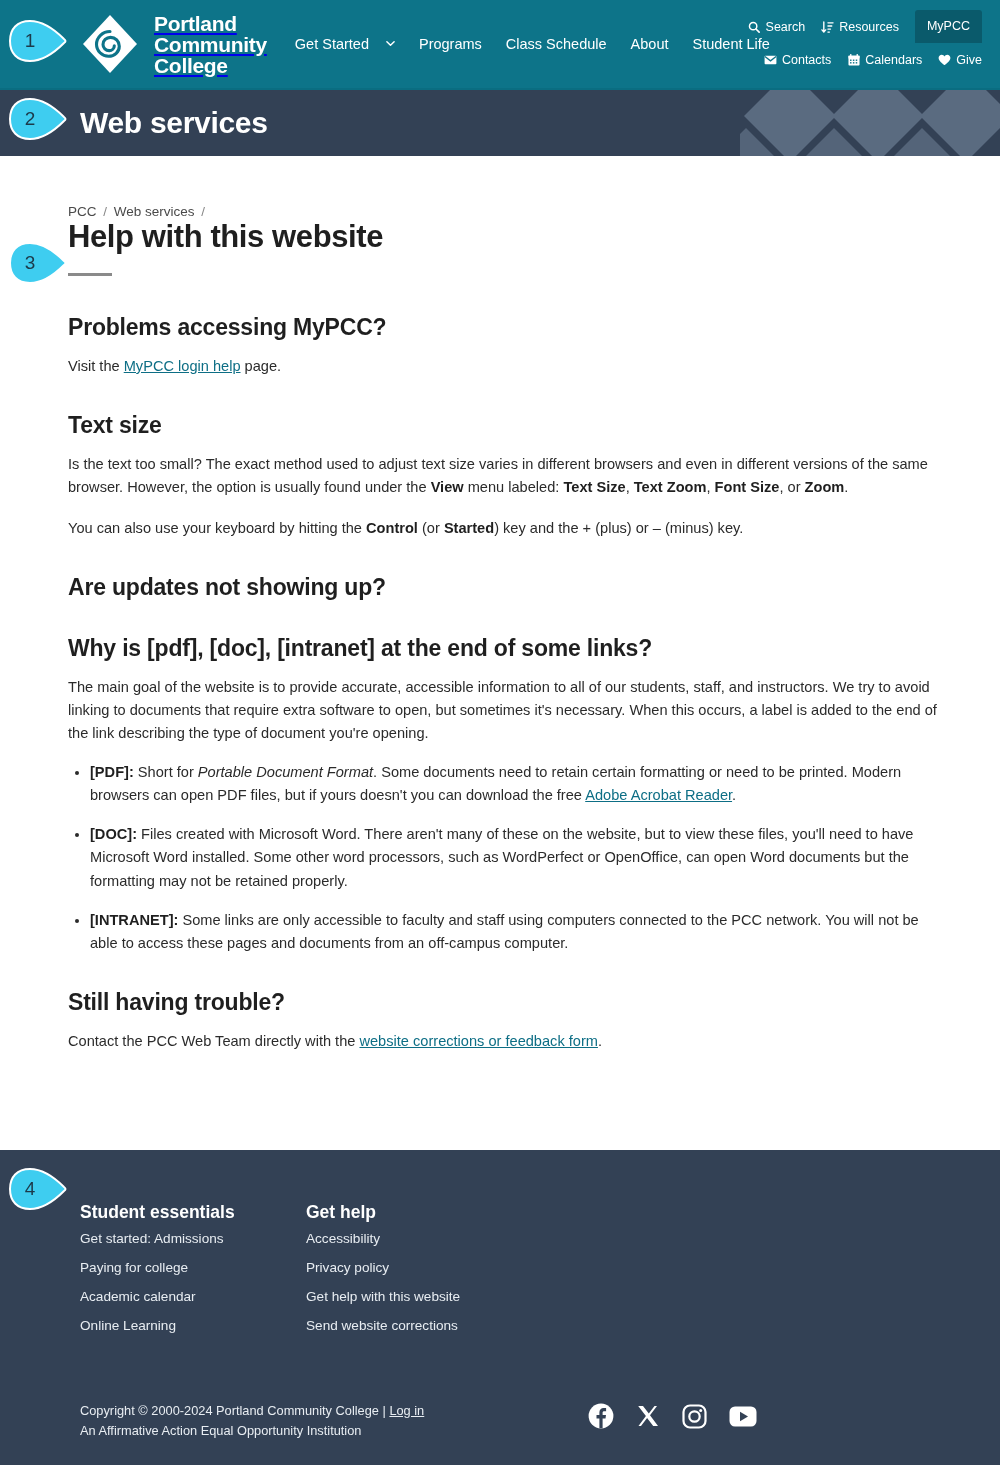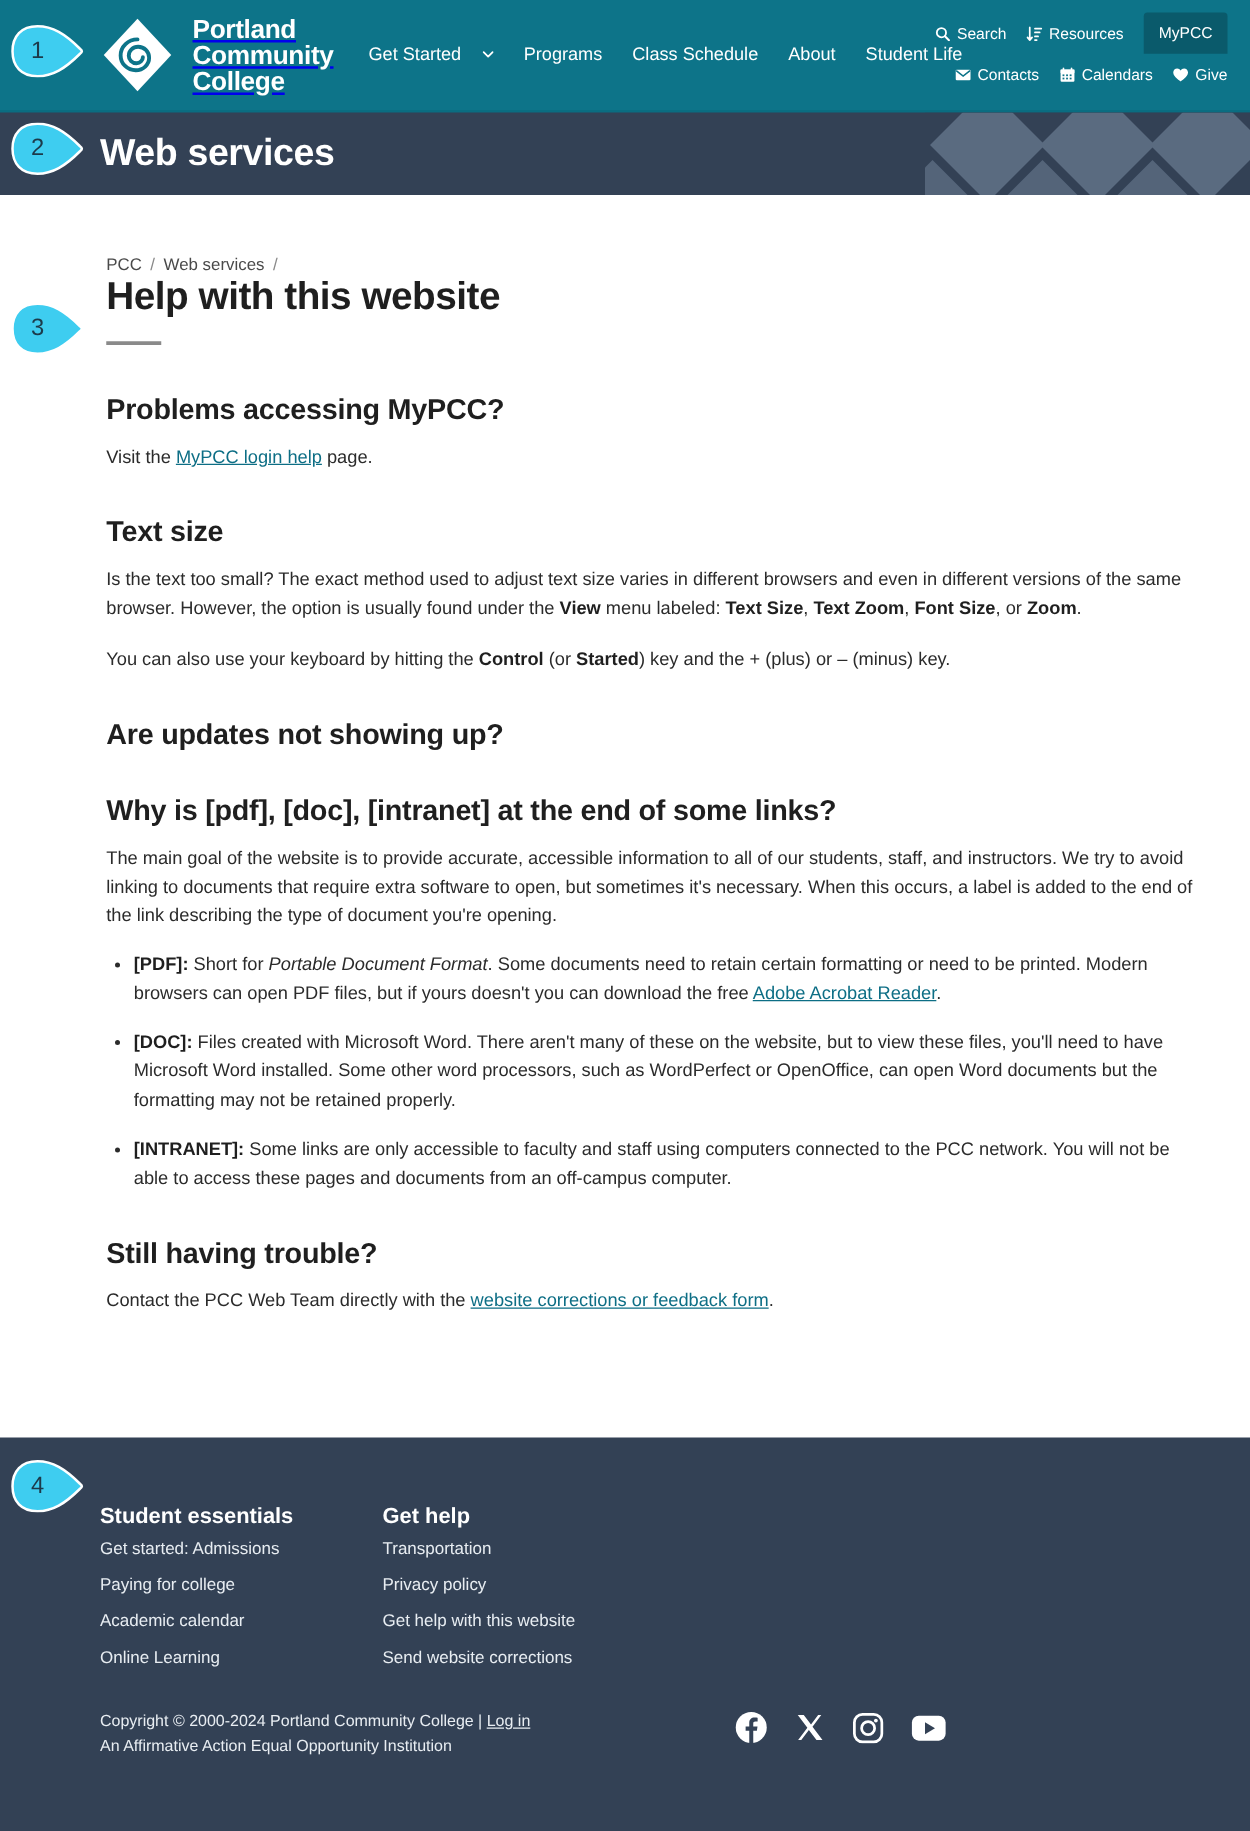--- a/index.html
+++ b/index.html
@@ -130,21 +130,21 @@
     position: relative;
     color: #ffffff;
     font-size: 30px;
     font-weight: bold;
     letter-spacing: -0.3px;
     z-index: 2;
   }
 
   
   main {
-    padding: 0 30px 0 85px;
+    padding: 0 30px 0 68px;
     background: #ffffff;
     height: 994px;
   }
   .breadcrumb {
     padding-top: 48px;
     font-size: 13.5px;
     color: #4a4a4a;
   }
   .breadcrumb a { color: #4a4a4a; text-decoration: none; }
   .breadcrumb .sep { color: #8a8a8a; margin: 0 3px; }
@@ -217,21 +217,21 @@
     color: #ffffff;
   }
   .foot-col a {
     display: block;
     color: #e8edf2;
     font-size: 13.6px;
     text-decoration: none;
     margin-bottom: 14px;
   }
   .foot-bottom {
-    margin-top: 20px;
+    margin-top: 54px;
     display: flex;
     align-items: flex-start;
     justify-content: flex-start;
     gap: 48px;
   }
   .copy {
     font-size: 12.8px;
     line-height: 1.55;
     color: #e8edf2;
     width: 430px;
@@ -448,21 +448,21 @@
         <a href="#">Get started: Admissions</a>
         <a href="#">Paying for college</a>
         <a href="#">Academic calendar</a>
         <a href="#">Online Learning</a>
       </div>
 
 
 
       <div class="foot-col">
         <h3>Get help</h3>
-        <a href="#">Transportation</a>
+        <a href="#">Accessibility</a>
         <a href="#">Privacy policy</a>
         <a href="#">Get help with this website</a>
         <a href="#">Send website corrections</a>
       </div>
     </div>
 
     <div class="foot-bottom">
       <div class="copy">
         <span>Copyright © 2000-2024 Portland Community College | </span><a href="#">Log in</a>
         <div>An Affirmative Action Equal Opportunity Institution</div>

